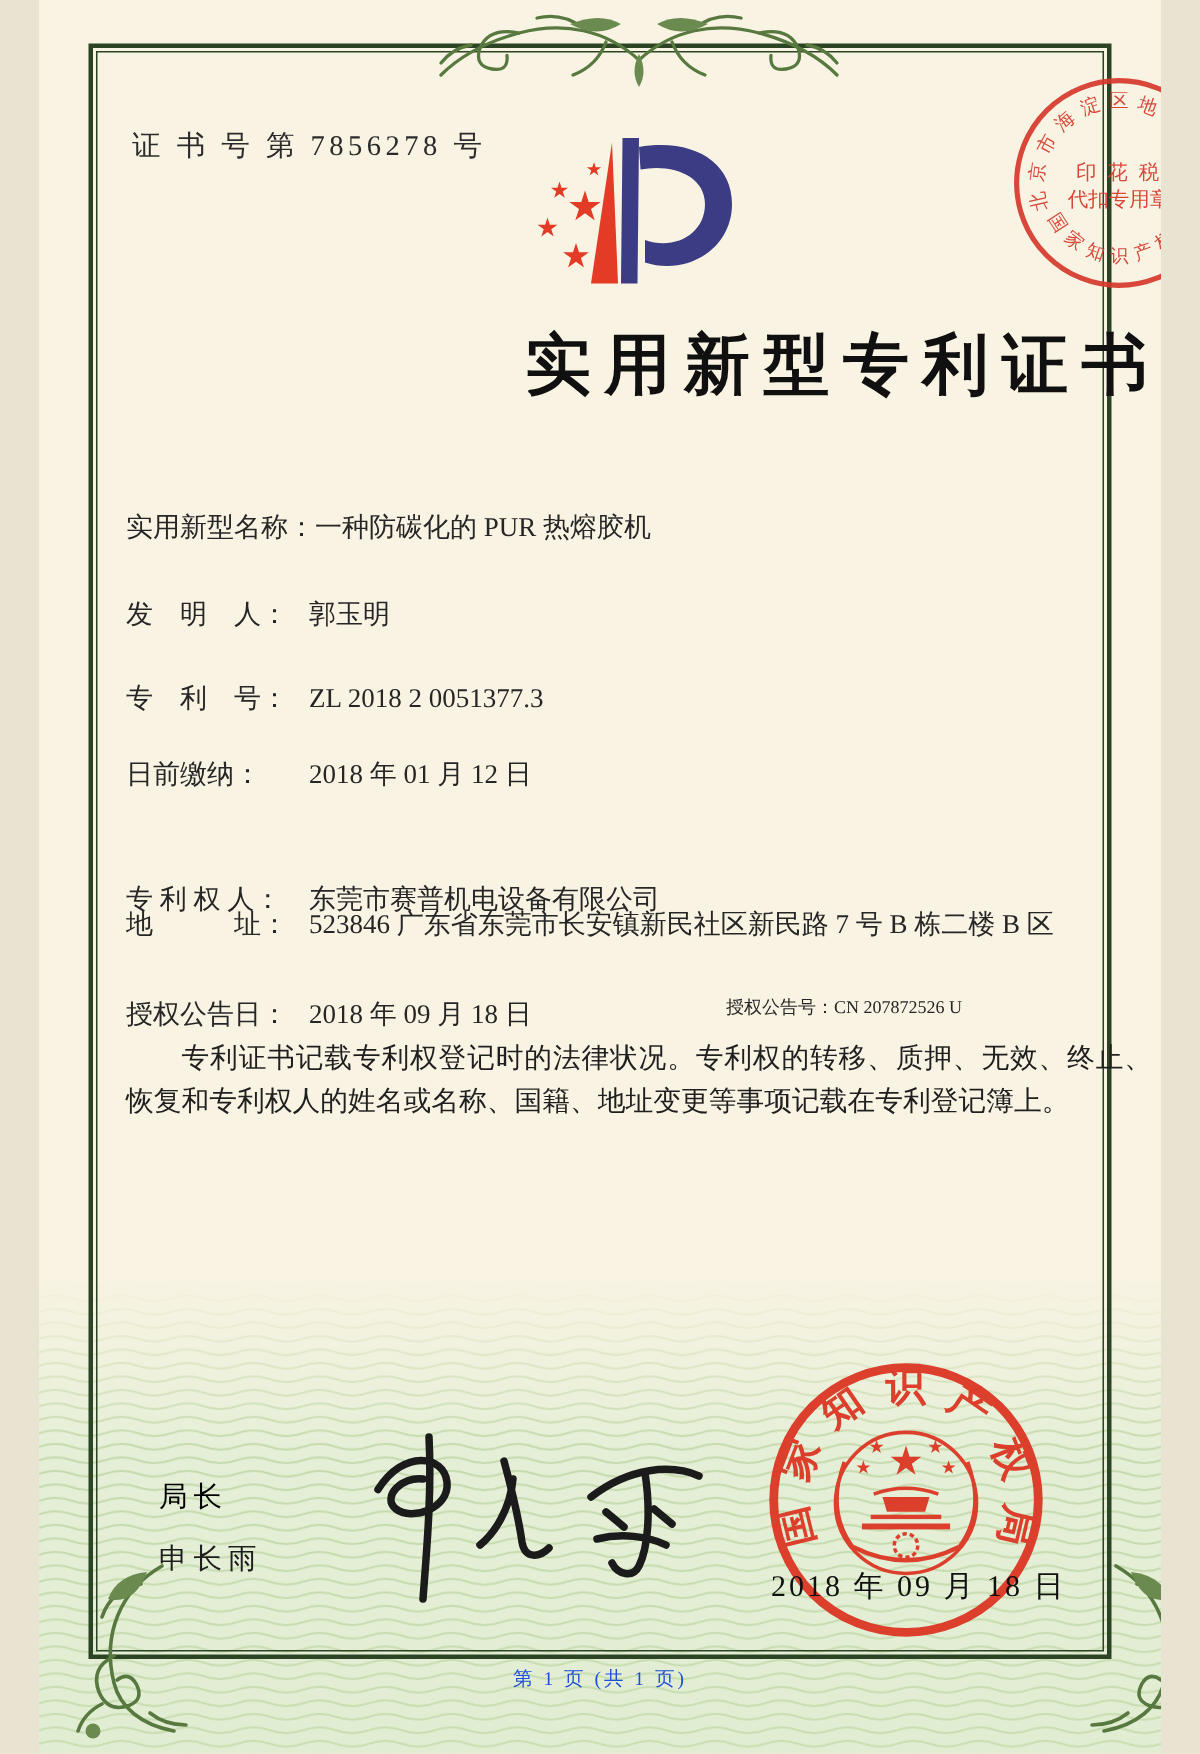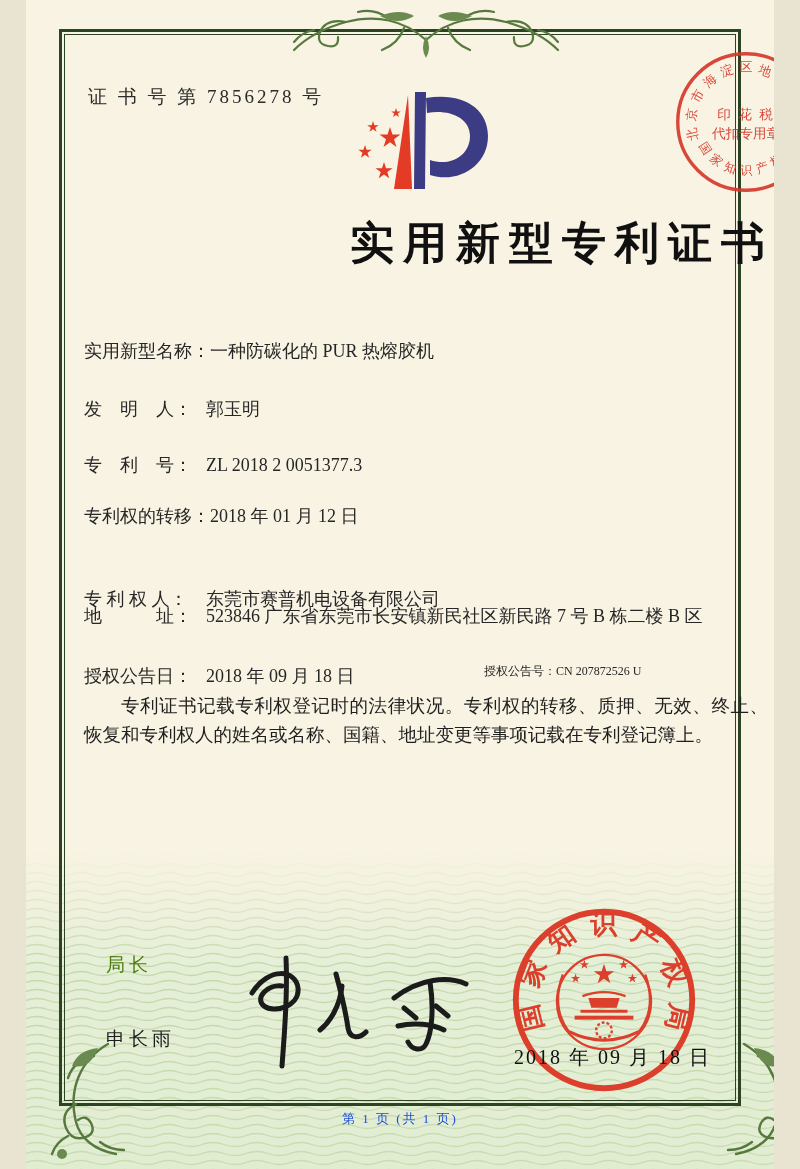--- a/index.html
+++ b/index.html
@@ -23,21 +23,21 @@
     font-size:44px;font-weight:bold;letter-spacing:9px;color:#101010;z-index:4;}
   .row{position:absolute;left:58px;width:690px;display:flex;align-items:flex-start;
     font-size:18px;line-height:26px;color:#262626;z-index:4;}
   .flabel{min-width:122px;white-space:nowrap;}
   .fvalue{flex:0 1 auto;}
   .row.addr .fvalue{max-width:562px;}
   .grant2{position:absolute;left:458px;top:663px;font-size:12px;color:#262626;z-index:4;white-space:nowrap;}
   .paras{position:absolute;left:58px;top:692px;width:684px;z-index:4;}
   .paras p{margin:0 0 10px 0;font-size:18.5px;line-height:29px;text-indent:2em;
     text-align:justify;color:#1f1f1f;}
-  .officer-title{position:absolute;left:80px;top:952px;font-size:19px;letter-spacing:4px;color:#4d7c0f;z-index:4;}
+  .officer-title{position:absolute;left:80px;top:985px;font-size:19px;letter-spacing:4px;color:#000000;z-index:4;}
   .officer-name{position:absolute;left:80px;top:1026px;font-size:19px;letter-spacing:4px;color:#1d1d1d;z-index:4;}
   .sig{position:absolute;left:198px;top:948px;z-index:4;}
   .logo{position:absolute;left:312px;top:92px;z-index:3;}
   .tax-stamp{position:absolute;left:642px;top:44px;z-index:3;opacity:.92;}
   .big-seal{position:absolute;left:480px;top:902px;z-index:3;opacity:.95;}
   .seal-date{position:absolute;left:488px;top:1044px;font-size:20px;letter-spacing:2px;
     color:#101010;z-index:5;white-space:nowrap;}
   .footer{position:absolute;left:0;top:1110px;width:100%;text-align:center;
     font-size:13px;letter-spacing:2px;color:#1d4ed8;z-index:4;}
   svg text{font-family:"Liberation Serif","DejaVu Serif",serif;}
@@ -165,21 +165,21 @@
   </div>
   <div class="row" style="top:338px">
     <span class="flabel">实用新型名称：</span>
     <span class="fvalue">一种防碳化的 PUR 热熔胶机</span>
   </div>
   <div class="row" style="top:452px">
     <span class="flabel">专　利　号：</span>
     <span class="fvalue">ZL 2018 2 0051377.3</span>
   </div>
   <div class="row" style="top:503px">
-    <span class="flabel">专利权的转移：</span>
+    <span class="flabel">日前缴纳：</span>
     <span class="fvalue">2018 年 01 月 12 日</span>
   </div>
   <div class="row" style="top:586px">
     <span class="flabel">专 利 权 人：</span>
     <span class="fvalue">东莞市赛普机电设备有限公司</span>
   </div>
   <div class="row addr" style="top:603px">
     <span class="flabel">地　　　址：</span>
     <span class="fvalue">523846 广东省东莞市长安镇新民社区新民路 7 号 B 栋二楼 B 区</span>
   </div>

